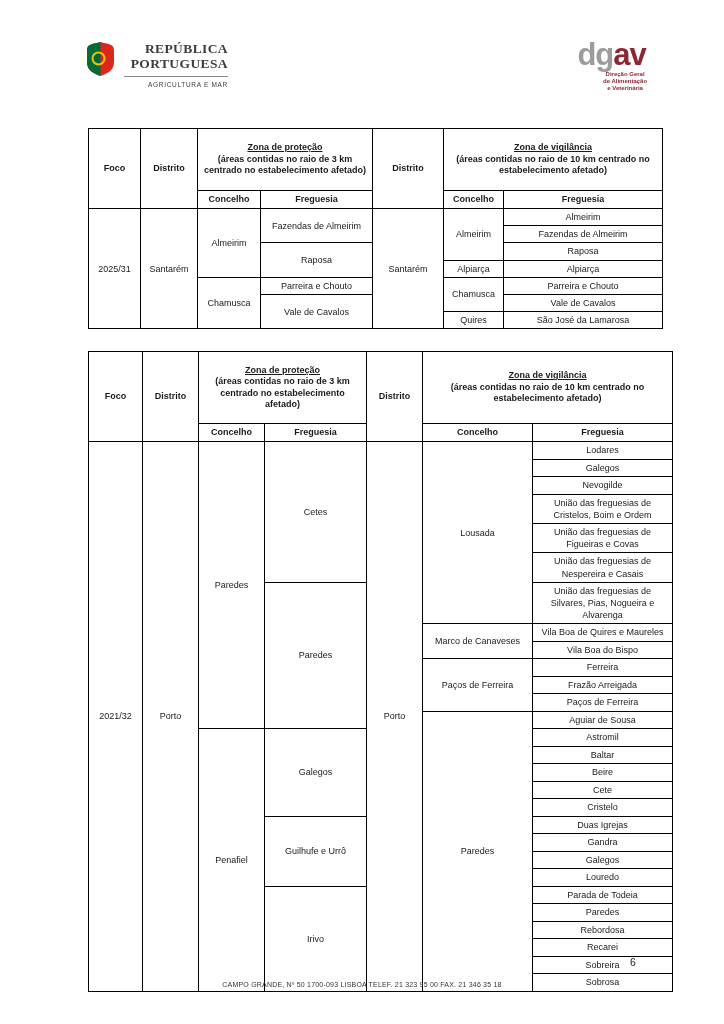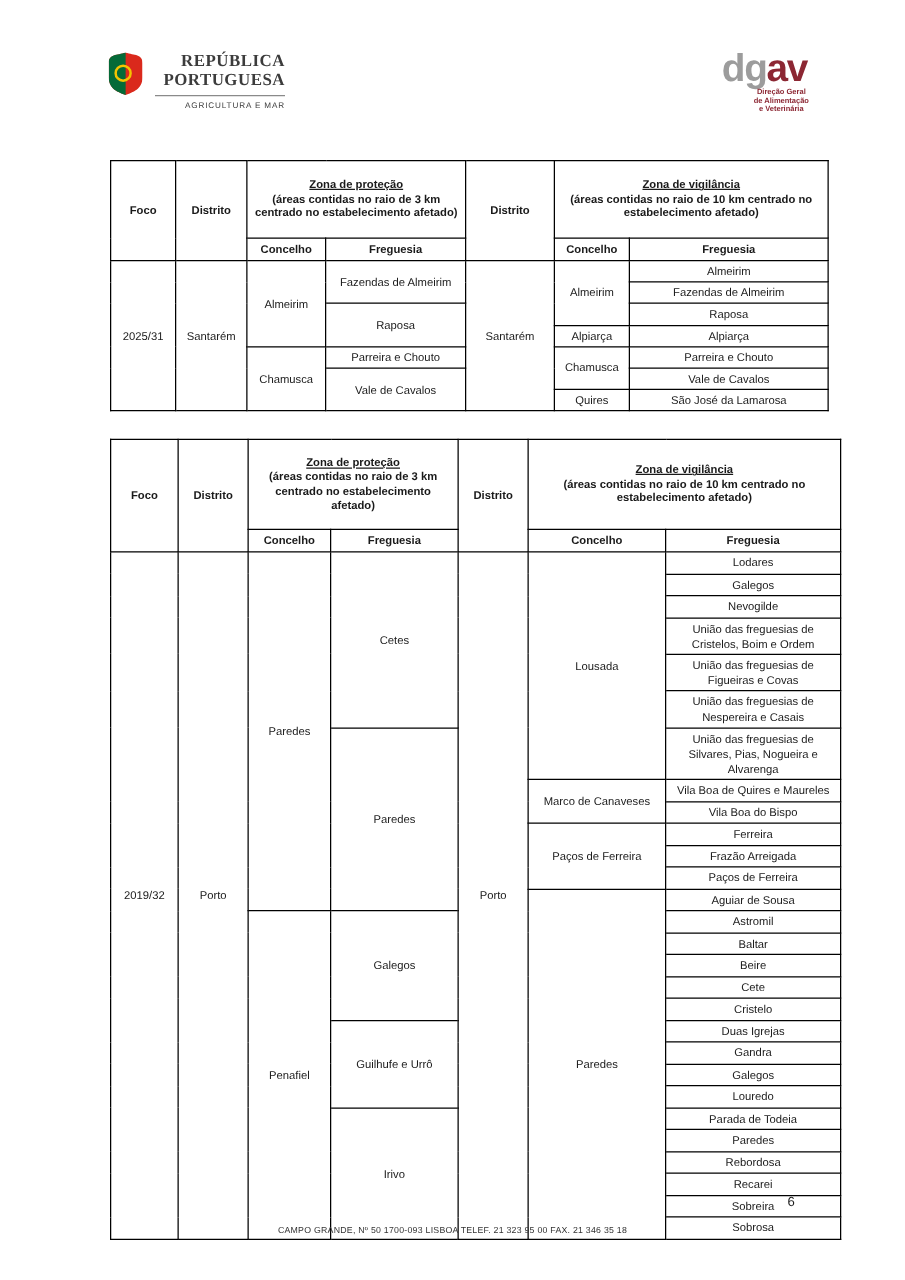--- a/index.html
+++ b/index.html
@@ -159,21 +159,21 @@
       </tr>
       <tr class="sub">
         <th>Concelho</th>
         <th>Freguesia</th>
         <th>Concelho</th>
         <th>Freguesia</th>
       </tr>
     </thead>
     <tbody>
         <tr>
-          <td rowspan="28">2019/32</td>
+          <td rowspan="28">2021/32</td>
           <td rowspan="28">Porto</td>
           <td rowspan="13">Paredes</td>
           <td rowspan="6">Cetes</td>
           <td rowspan="28">Porto</td>
           <td rowspan="7">Lousada</td>
           <td>Lodares</td>
         </tr>
         <tr>
           <td>Galegos</td>
         </tr>

